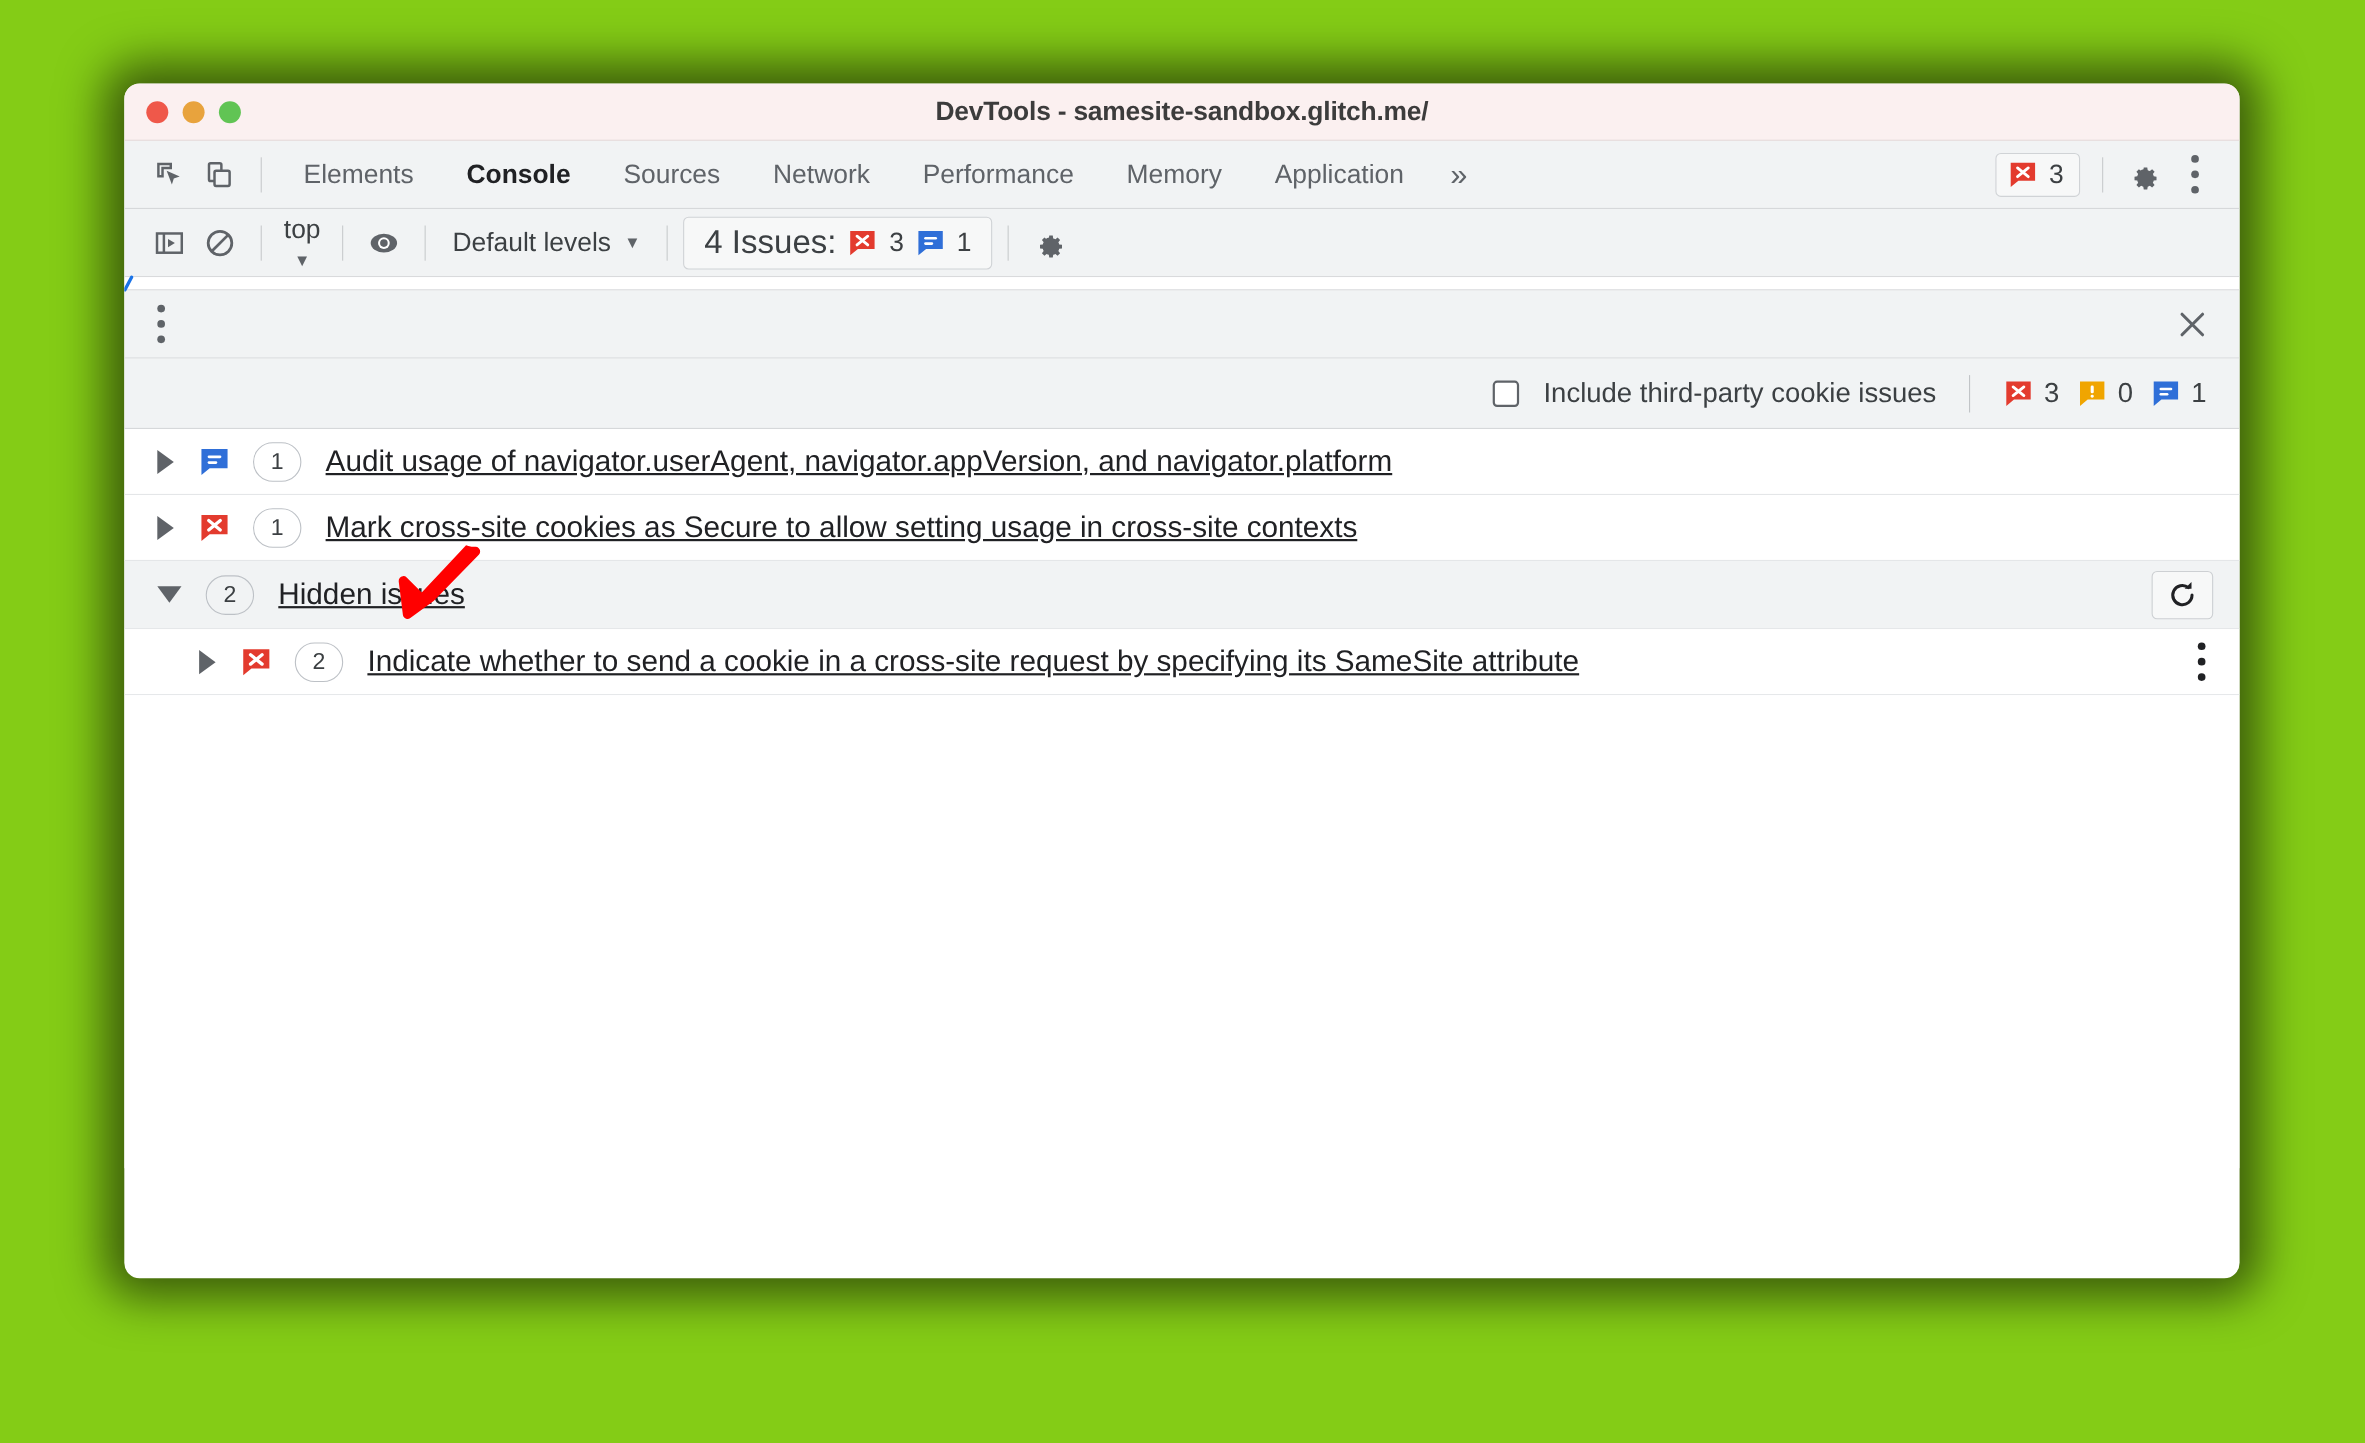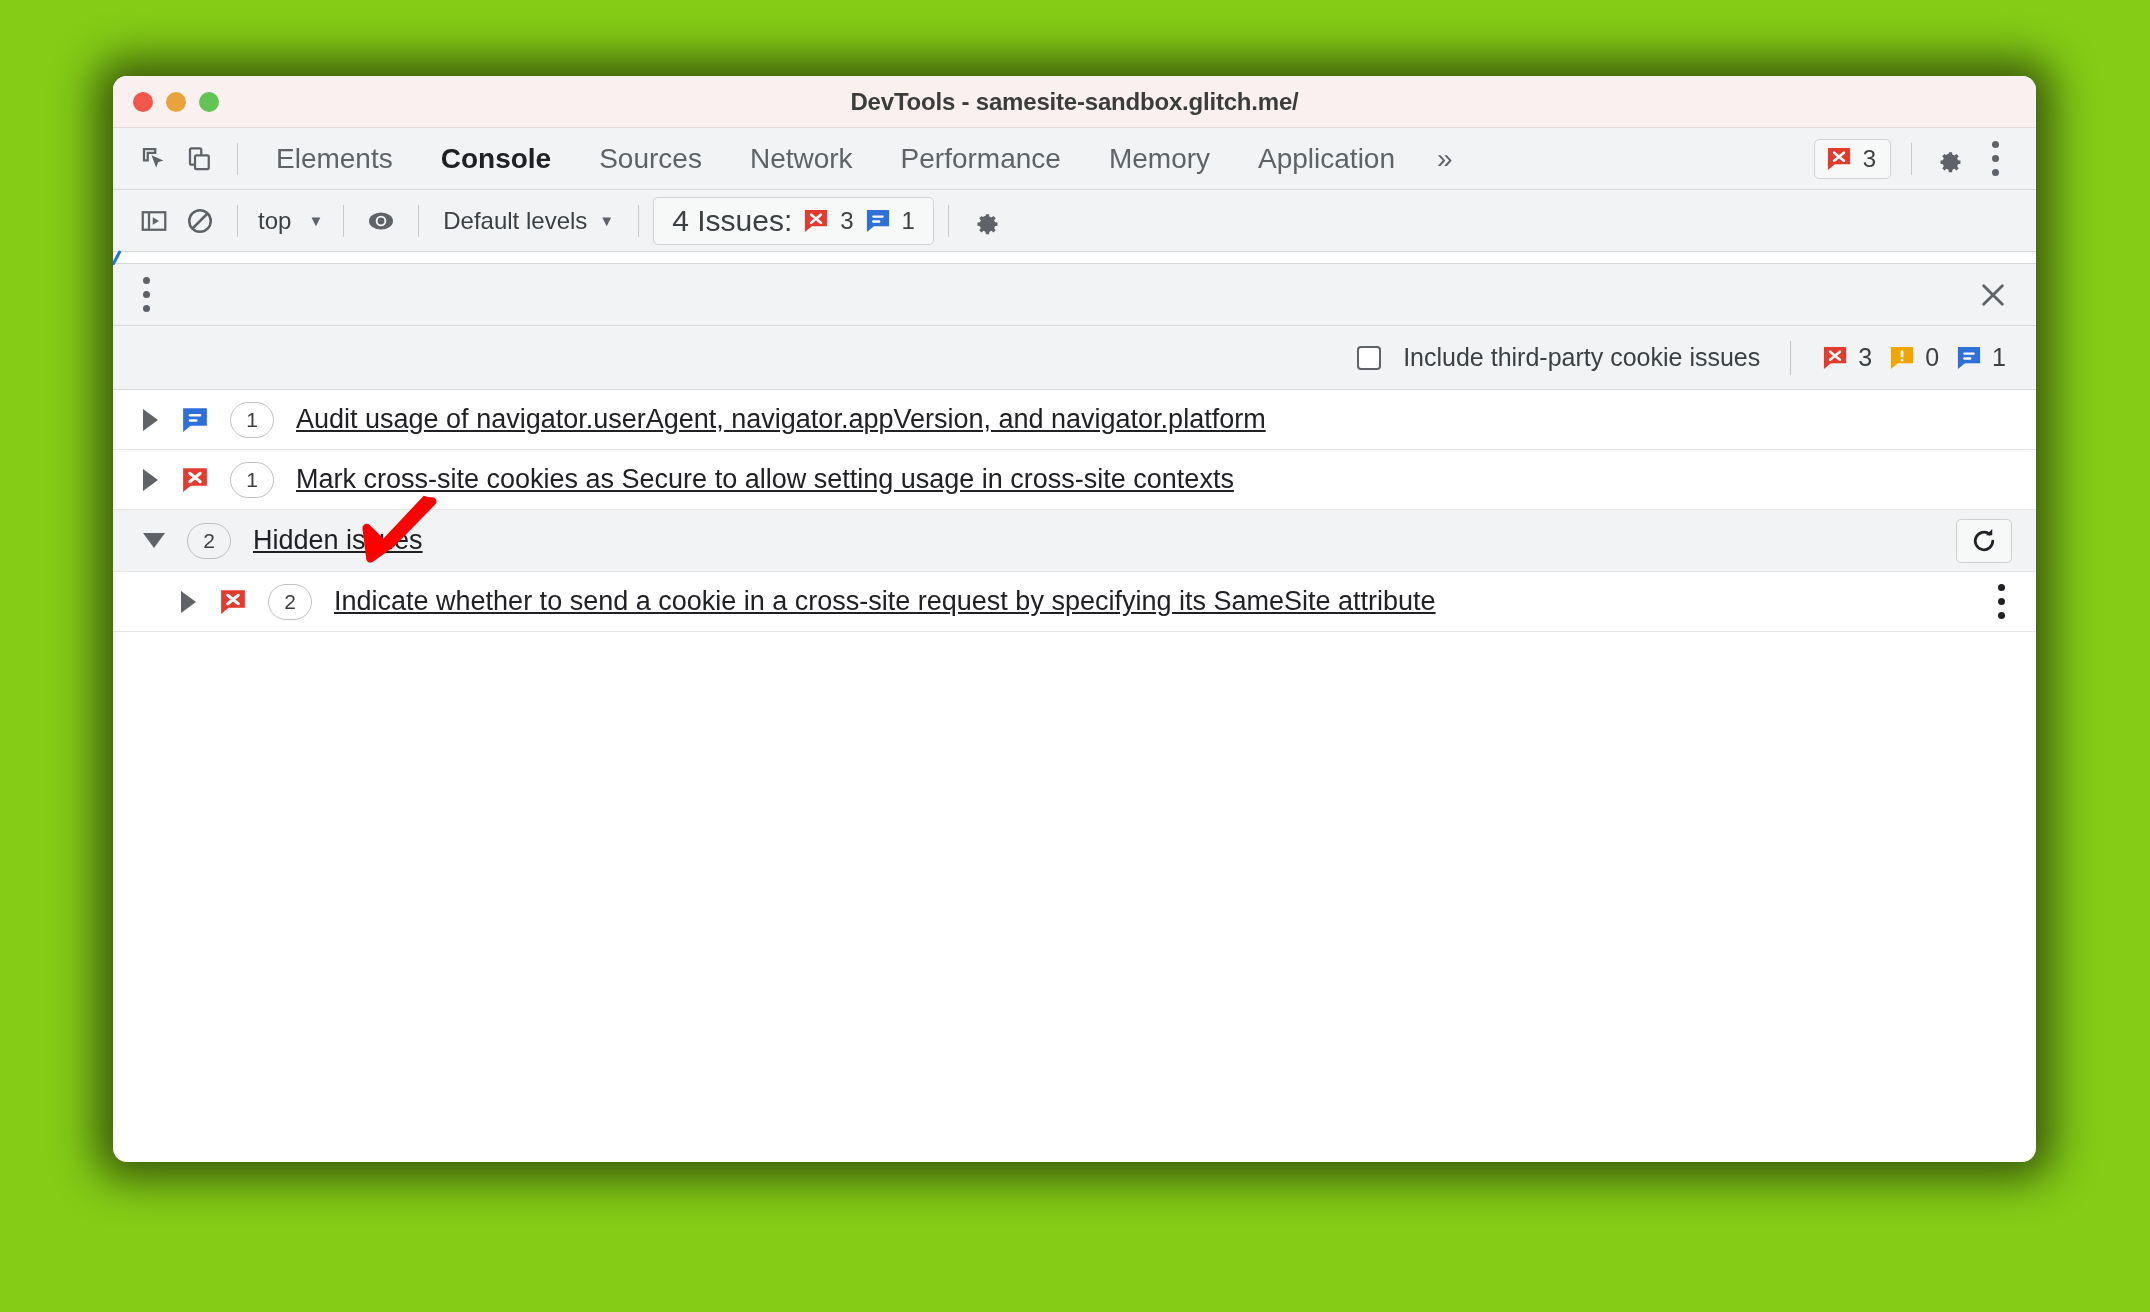--- a/index.html
+++ b/index.html
@@ -78,21 +78,21 @@
     flex: 0 0 auto;
   }
   .vsep {
     width: 1px; height: 32px;
     background: #c8cacc;
     margin: 0 14px;
     flex: 0 0 auto;
   }
   .tabs { display: flex; align-items: center; }
   .tab {
-    font-size: 28px;
+    font-size: 24px;
     color: #5f6368;
     padding: 0 24px;
     white-space: nowrap;
     line-height: 62px;
   }
   .tab.active { color: #202124; font-weight: bold; }
   .tab-overflow {
     font-size: 28px; color: #5f6368;
     padding: 0 18px; line-height: 62px;
   }
@@ -115,23 +115,24 @@
   
   .filterbar {
     height: 62px;
     background: #f1f3f4;
     border-bottom: 1px solid #d6d8da;
     display: flex;
     align-items: center;
     padding: 0 14px 0 18px;
   }
   .ctx-select {
-    display: flex; align-items: center; gap: 17px;
+    display: flex; align-items: center; gap: 6px;
     font-size: 24px; color: #3c4043;
     padding: 0 6px;
+    flex-direction: column;
   }
   .caret { font-size: 15px; color: #5f6368; }
   .filter-input {
     flex: 1 1 auto;
     height: 42px;
     background: #ffffff;
     border: 1px solid #cdd0d3;
     border-radius: 3px;
     display: flex; align-items: center;
     padding: 0 14px;

